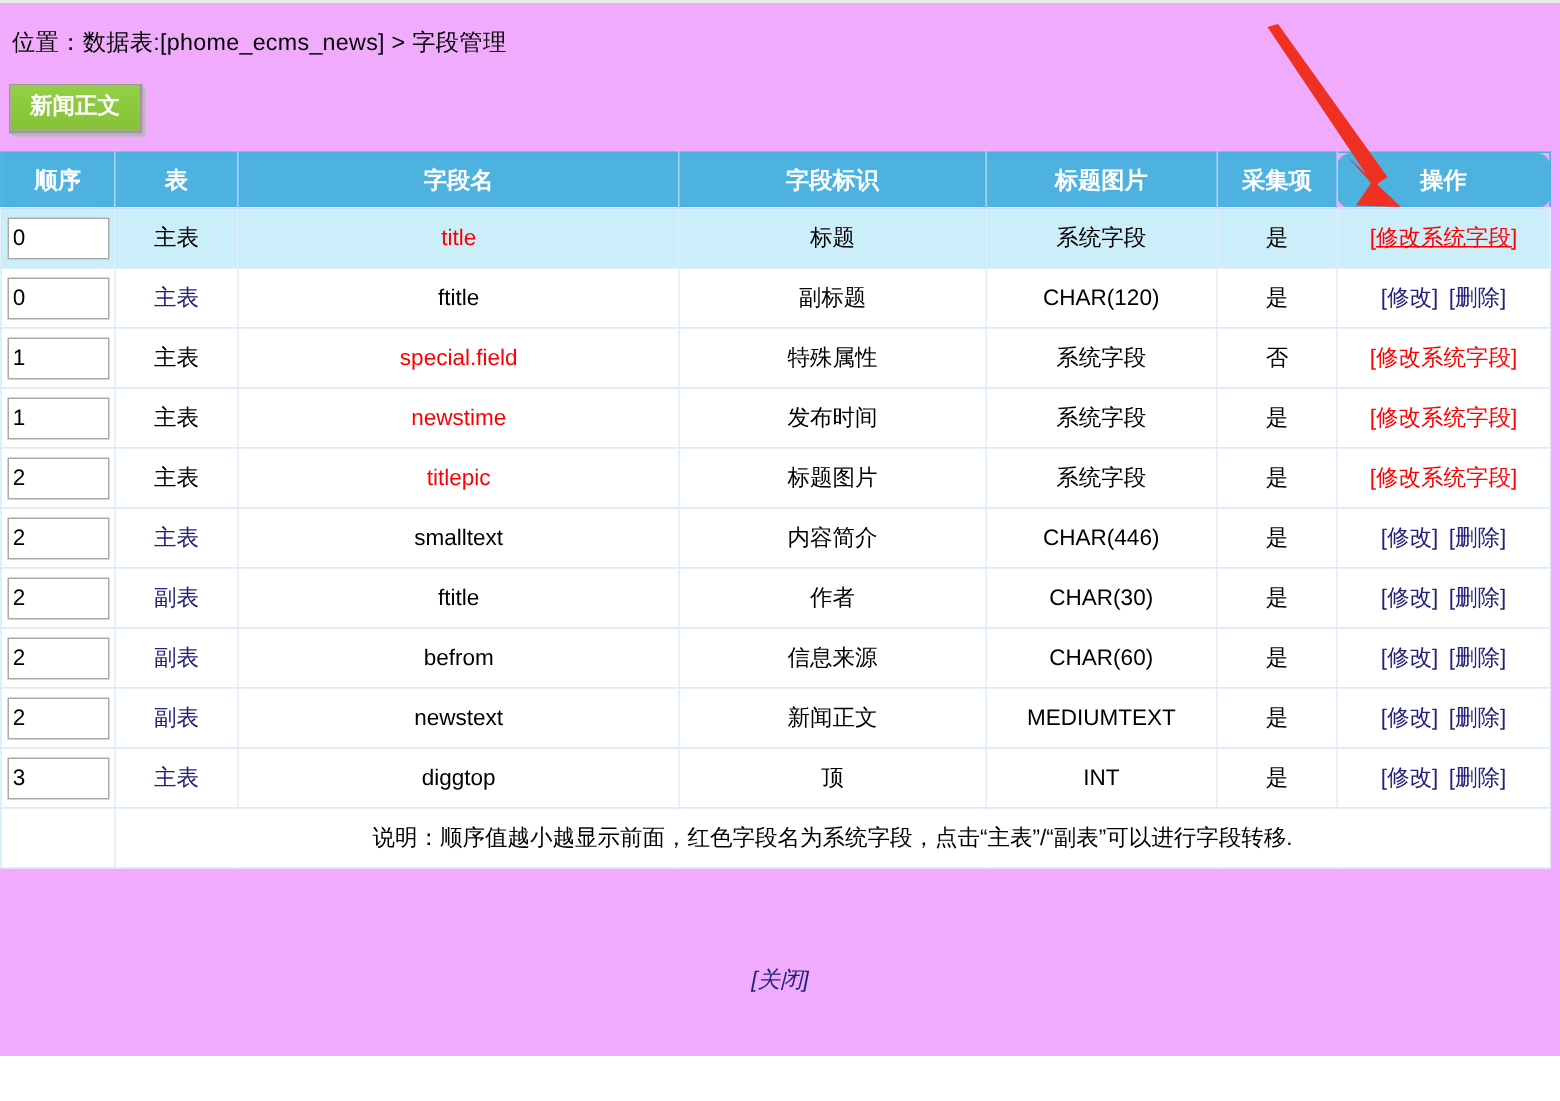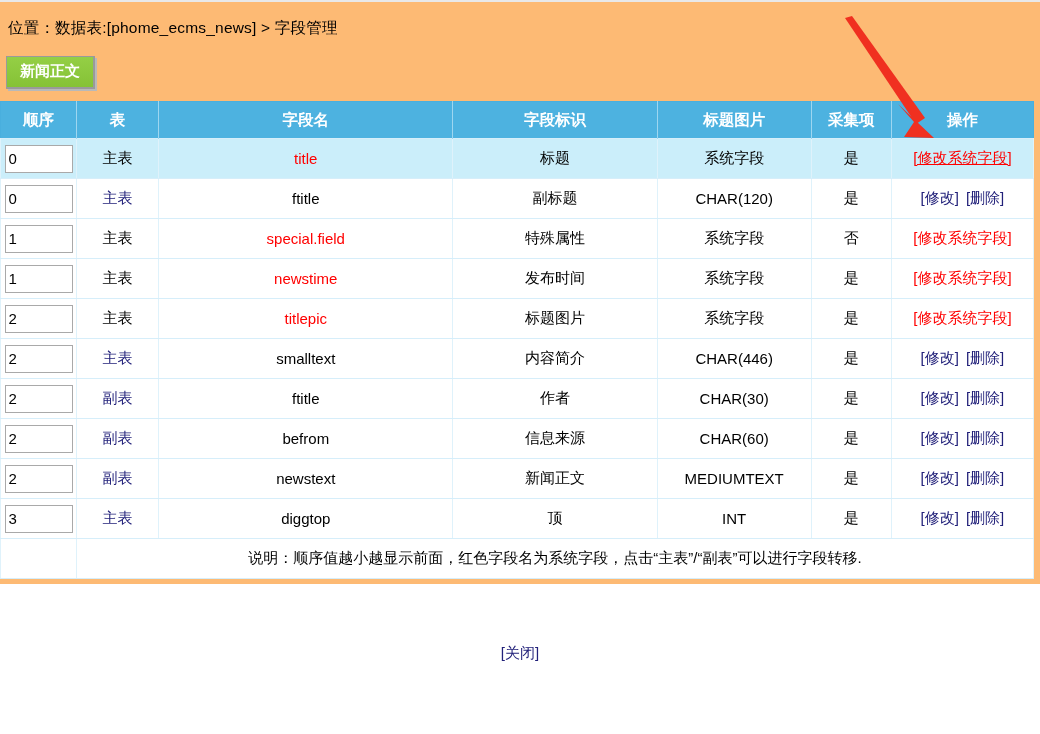--- a/index.html
+++ b/index.html
@@ -5,22 +5,22 @@
   * { box-sizing: border-box; }
   html, body {
     margin: 0; padding: 0;
     width: 1040px; height: 734px;
     background: #ffffff;
     font-family: "Liberation Sans", "DejaVu Sans", sans-serif;
     overflow: hidden;
   }
   #page {
     position: relative;
-    width: 1040px; height: 584px;
-    background: #fdba74;
+    width: 1040px; height: 704px;
+    background: #f0abfc;
   }
 
   
   .breadcrumb {
     position: absolute;
     left: 8px; top: 18px;
     font-size: 15.5px;
     color: #000;
     white-space: nowrap;
     letter-spacing: .2px;
@@ -96,21 +96,21 @@
   td.c-type    { width: 154px; }
   td.c-collect { width: 80px; }
   td.c-ops     { width: 142px; }
 
   th.c-order   { width: 76px; }
   th.c-table   { width: 82px; }
   th.c-name    { width: 294px; }
   th.c-label   { width: 204px; }
   th.c-type    { width: 154px; }
   th.c-collect { width: 80px; }
-  th.c-ops     { width: 142px; }
+  th.c-ops     { width: 142px; border-radius: 10px; }
 
   input.ordinput {
     width: 68px;
     height: 28px;
     font-size: 15px;
     font-family: "Liberation Sans", "DejaVu Sans", sans-serif;
     color: #000;
     padding: 0 3px;
     border: 1px solid #a9a9a9;
     background: #ffffff;
@@ -172,20 +172,21 @@
     position: absolute;
     left: 0; top: 644px;
     width: 1040px;
     text-align: center;
   }
   .closewrap a {
     color: #22217a;
     font-size: 15px;
     text-decoration: none;
     cursor: pointer;
+    font-style: italic;
   }
 
   
   .arrow-svg {
     position: absolute;
     left: 820px; top: 0px;
     width: 140px; height: 150px;
     pointer-events: none;
   }
 

